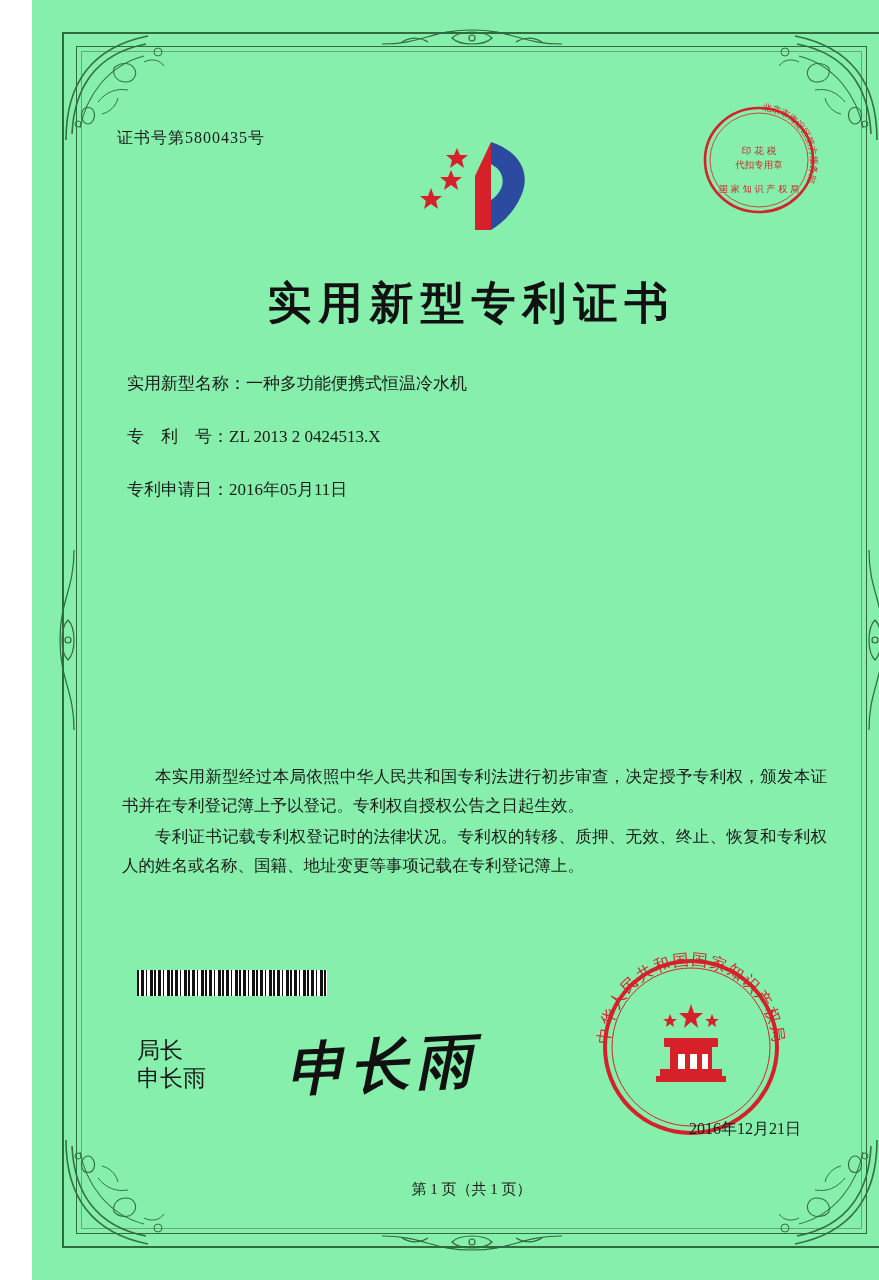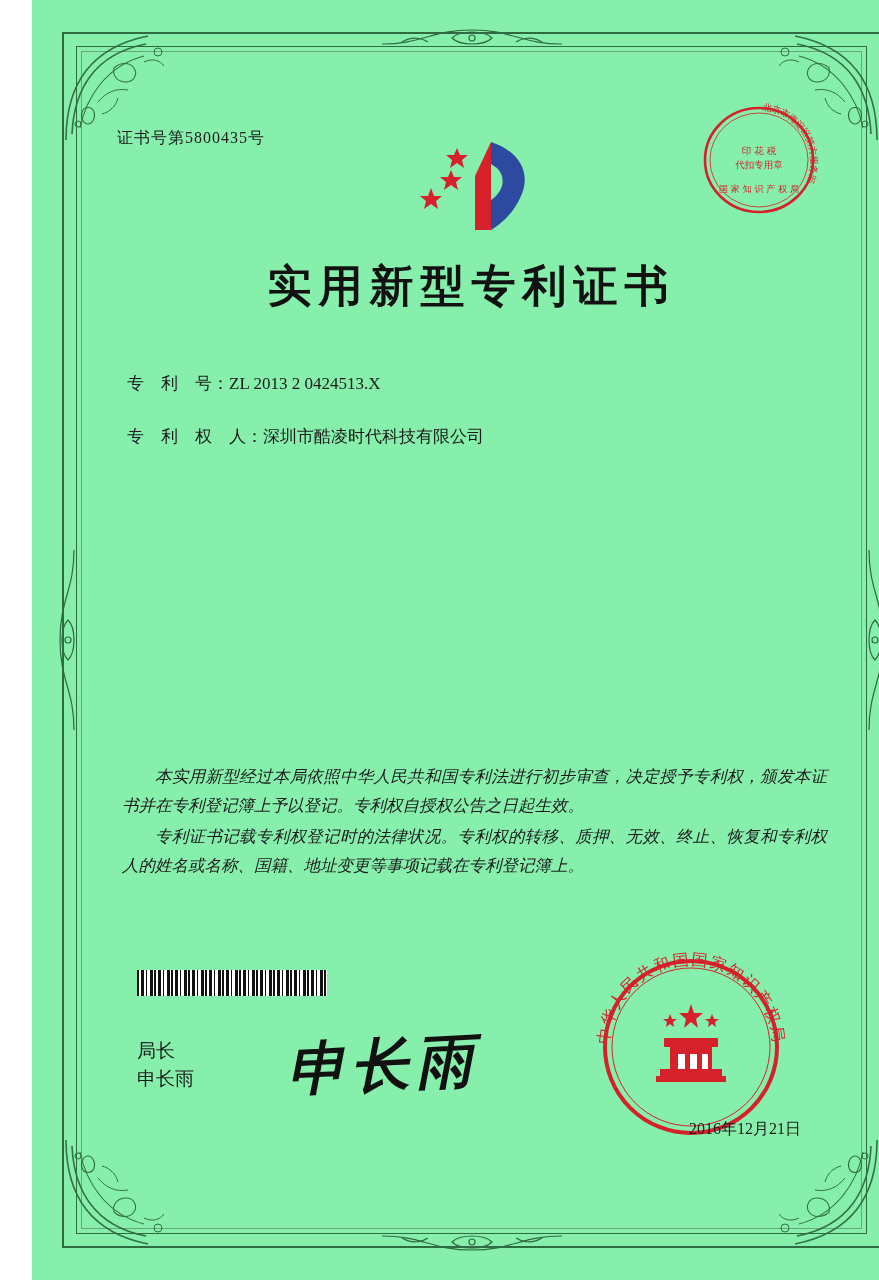--- a/index.html
+++ b/index.html
@@ -106,21 +106,21 @@
     right: 24px;
     top: 32px;
     width: 136px;
     height: 132px;
   }
   .stamp-oval svg { width: 100%; height: 100%; display: block; }
 
   .title {
     position: absolute;
     left: 0;
-    top: 195px;
+    top: 212px;
     width: 759px;
     text-align: center;
     font-size: 44px;
     font-weight: bold;
     letter-spacing: 7px;
     color: #111;
     font-family: "DejaVu Serif", "Liberation Serif", serif;
   }
 
   .fields {
@@ -149,21 +149,20 @@
     top: 700px;
     width: 705px;
     font-size: 16.5px;
     line-height: 29px;
     color: #1a1a1a;
     text-align: justify;
   }
   .body-text p {
     margin: 0 0 2px 0;
     text-indent: 2em;
-    font-style: italic;
   }
 
   
   .barcode {
     position: absolute;
     left: 45px;
     top: 908px;
     width: 190px;
     height: 26px;
     background: repeating-linear-gradient(
@@ -176,21 +175,21 @@
       #fff 10px, #fff 13px,
       #111 13px, #111 16px,
       #fff 16px, #fff 17px
     );
   }
 
   .signature-block {
     position: absolute;
     left: 45px;
     top: 975px;
-    font-size: 19px;
+    font-size: 23px;
     line-height: 28px;
     color: #1a1a1a;
   }
   .handwriting {
     position: absolute;
     left: 195px;
     top: 965px;
     font-size: 58px;
     font-family: "DejaVu Serif", serif;
     font-style: italic;
@@ -360,24 +359,27 @@
         <text x="68" y="60" text-anchor="middle" font-size="9.5" fill="#d6202a" font-family="'DejaVu Serif',serif">印 花 税</text>
         <text x="68" y="74" text-anchor="middle" font-size="9.5" fill="#d6202a" font-family="'DejaVu Serif',serif">代扣专用章</text>
         <text x="68" y="98" text-anchor="middle" font-size="9" fill="#d6202a" font-family="'DejaVu Serif',serif">国 家 知 识 产 权 局</text>
       </svg>
     </div>
 
     <div class="title">实用新型专利证书</div>
 
     <div class="fields">
       <div class="field-row">
+        <span class="field-label">实用新型名称：</span><span class="field-value">一种多功能便携式恒温冷水机</span>
+      </div>
+      <div class="field-row">
         <span class="field-label">专　利　号：</span><span class="field-value">ZL 2013 2 0424513.X</span>
       </div>
       <div class="field-row">
-        <span class="field-label">专　利　权　人：</span><span class="field-value">深圳市酷凌时代科技有限公司</span>
+        <span class="field-label">专利申请日：</span><span class="field-value">2016年05月11日</span>
       </div>
     </div>
 
     <div class="body-text">
       <p>本实用新型经过本局依照中华人民共和国专利法进行初步审查，决定授予专利权，颁发本证书并在专利登记簿上予以登记。专利权自授权公告之日起生效。</p>
       <p>专利证书记载专利权登记时的法律状况。专利权的转移、质押、无效、终止、恢复和专利权人的姓名或名称、国籍、地址变更等事项记载在专利登记簿上。</p>
     </div>
 
     <div class="barcode"></div>
 
@@ -411,15 +413,16 @@
         <g fill="#fff">
           <rect x="92" y="112" width="7" height="15"></rect>
           <rect x="104" y="112" width="7" height="15"></rect>
           <rect x="116" y="112" width="6" height="15"></rect>
         </g>
       </svg>
     </div>
 
     <div class="issue-date">2016年12月21日</div>
 
+    <div class="page-footer">第 1 页（共 1 页）</div>
 
   </div>
 </div>
 
 </body></html>

